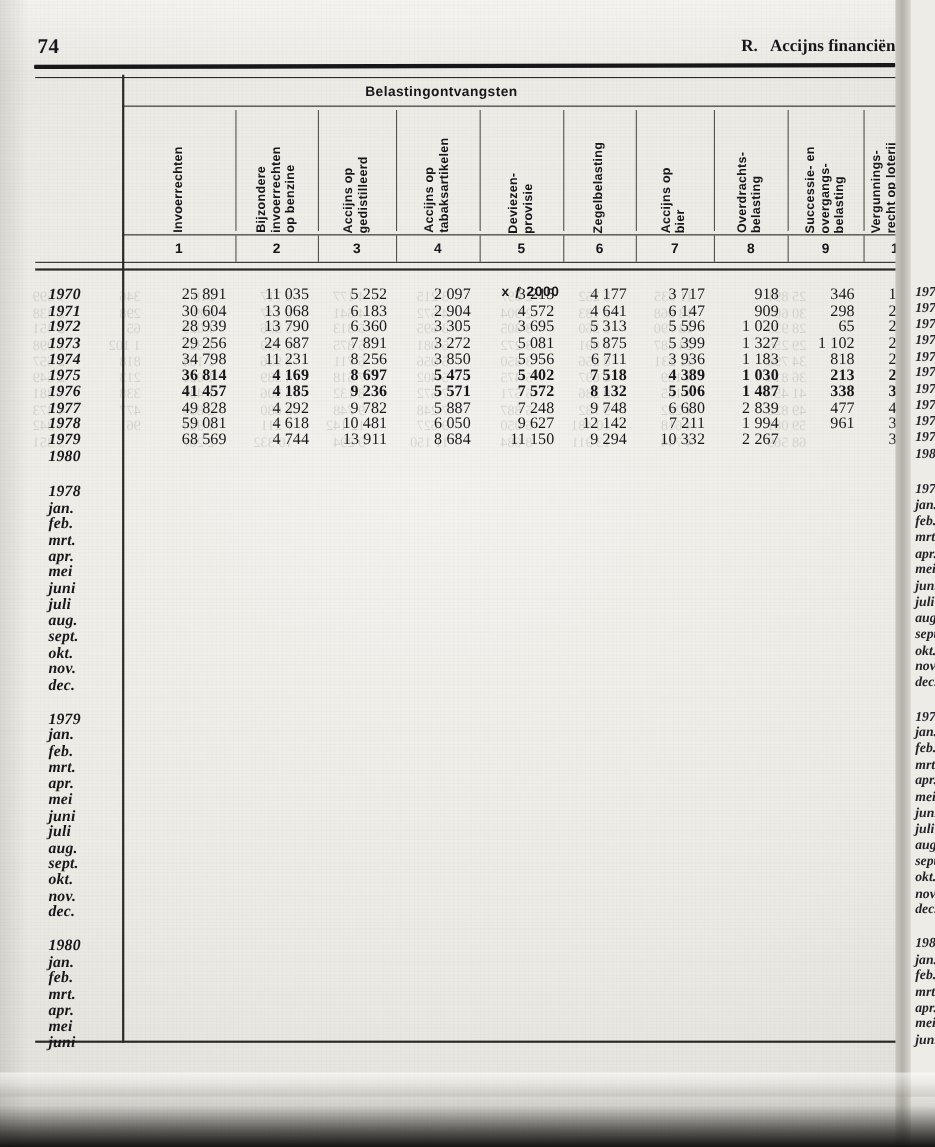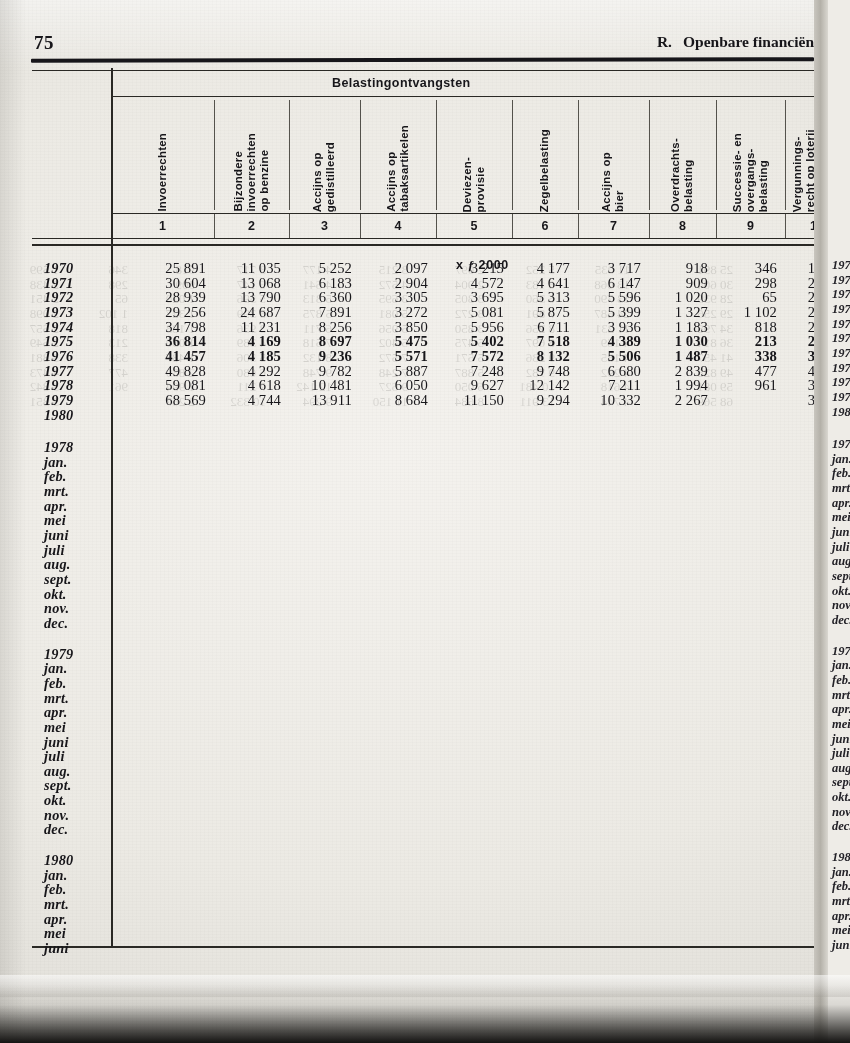--- a/index.html
+++ b/index.html
@@ -131,23 +131,23 @@
     background:linear-gradient(180deg, rgba(255,255,255,.55), rgba(160,157,150,.25));
     pointer-events:none;
   }
 </style>
 </head>
 <body>
 
 <div class="page">
   <div class="paper-tone"></div>
 
-  <div class="folio">75</div>
+  <div class="folio">74</div>
   <div class="runhead">
-    <span class="sec">R.</span><span>Openbare financiën</span>
+    <span class="sec">R.</span><span>Accijns financiën</span>
   </div>
   <div class="rule-top"></div>
 
   <div class="tbl">
     <div class="hr" style="left:0;top:2px;width:790px;height:1px;"></div>
     <div class="hr" style="left:79px;top:28px;width:711px;height:1px;"></div>
     <div class="hr" style="left:79px;top:145px;width:711px;height:1px;"></div>
     <div class="hr" style="left:0;top:170px;width:790px;height:1px;"></div>
     <div class="hr" style="left:0;top:176px;width:790px;height:2px;"></div>
     <div class="hr" style="left:0;top:878px;width:790px;height:2px;"></div>

